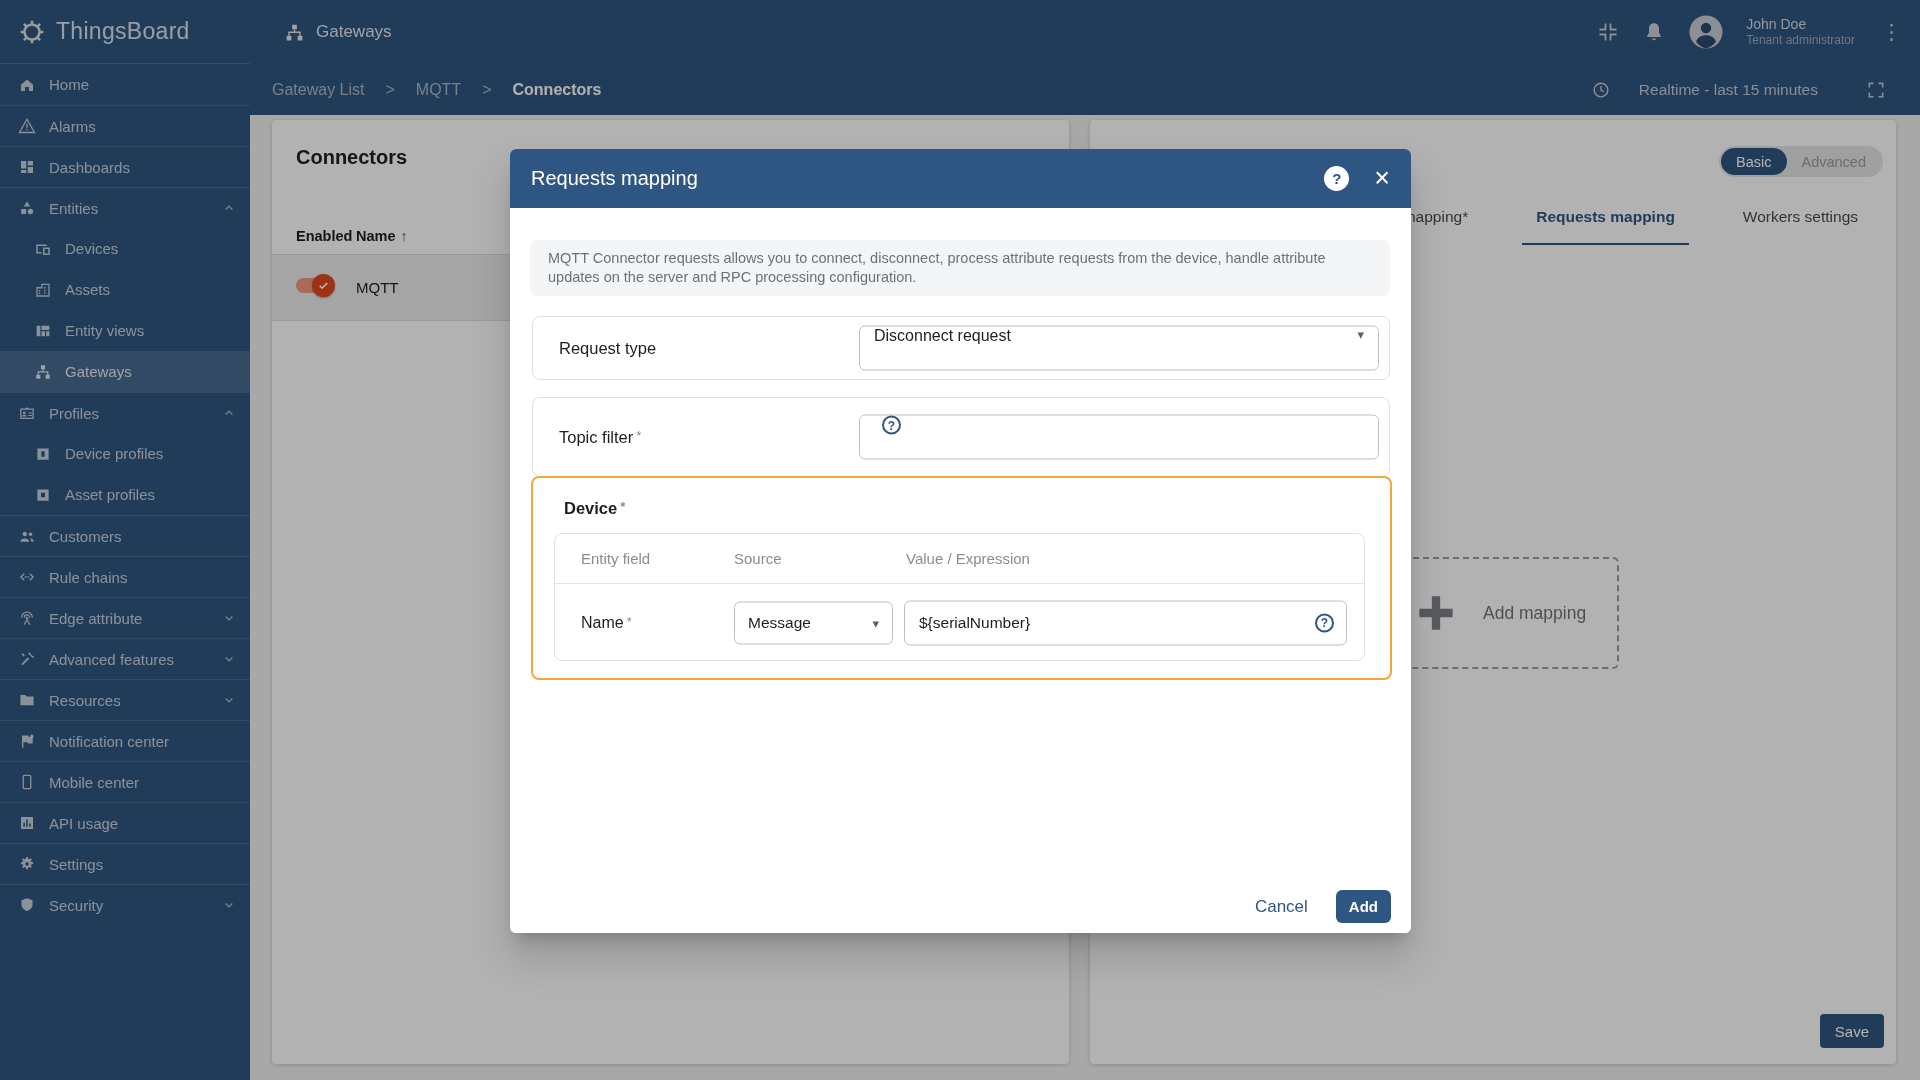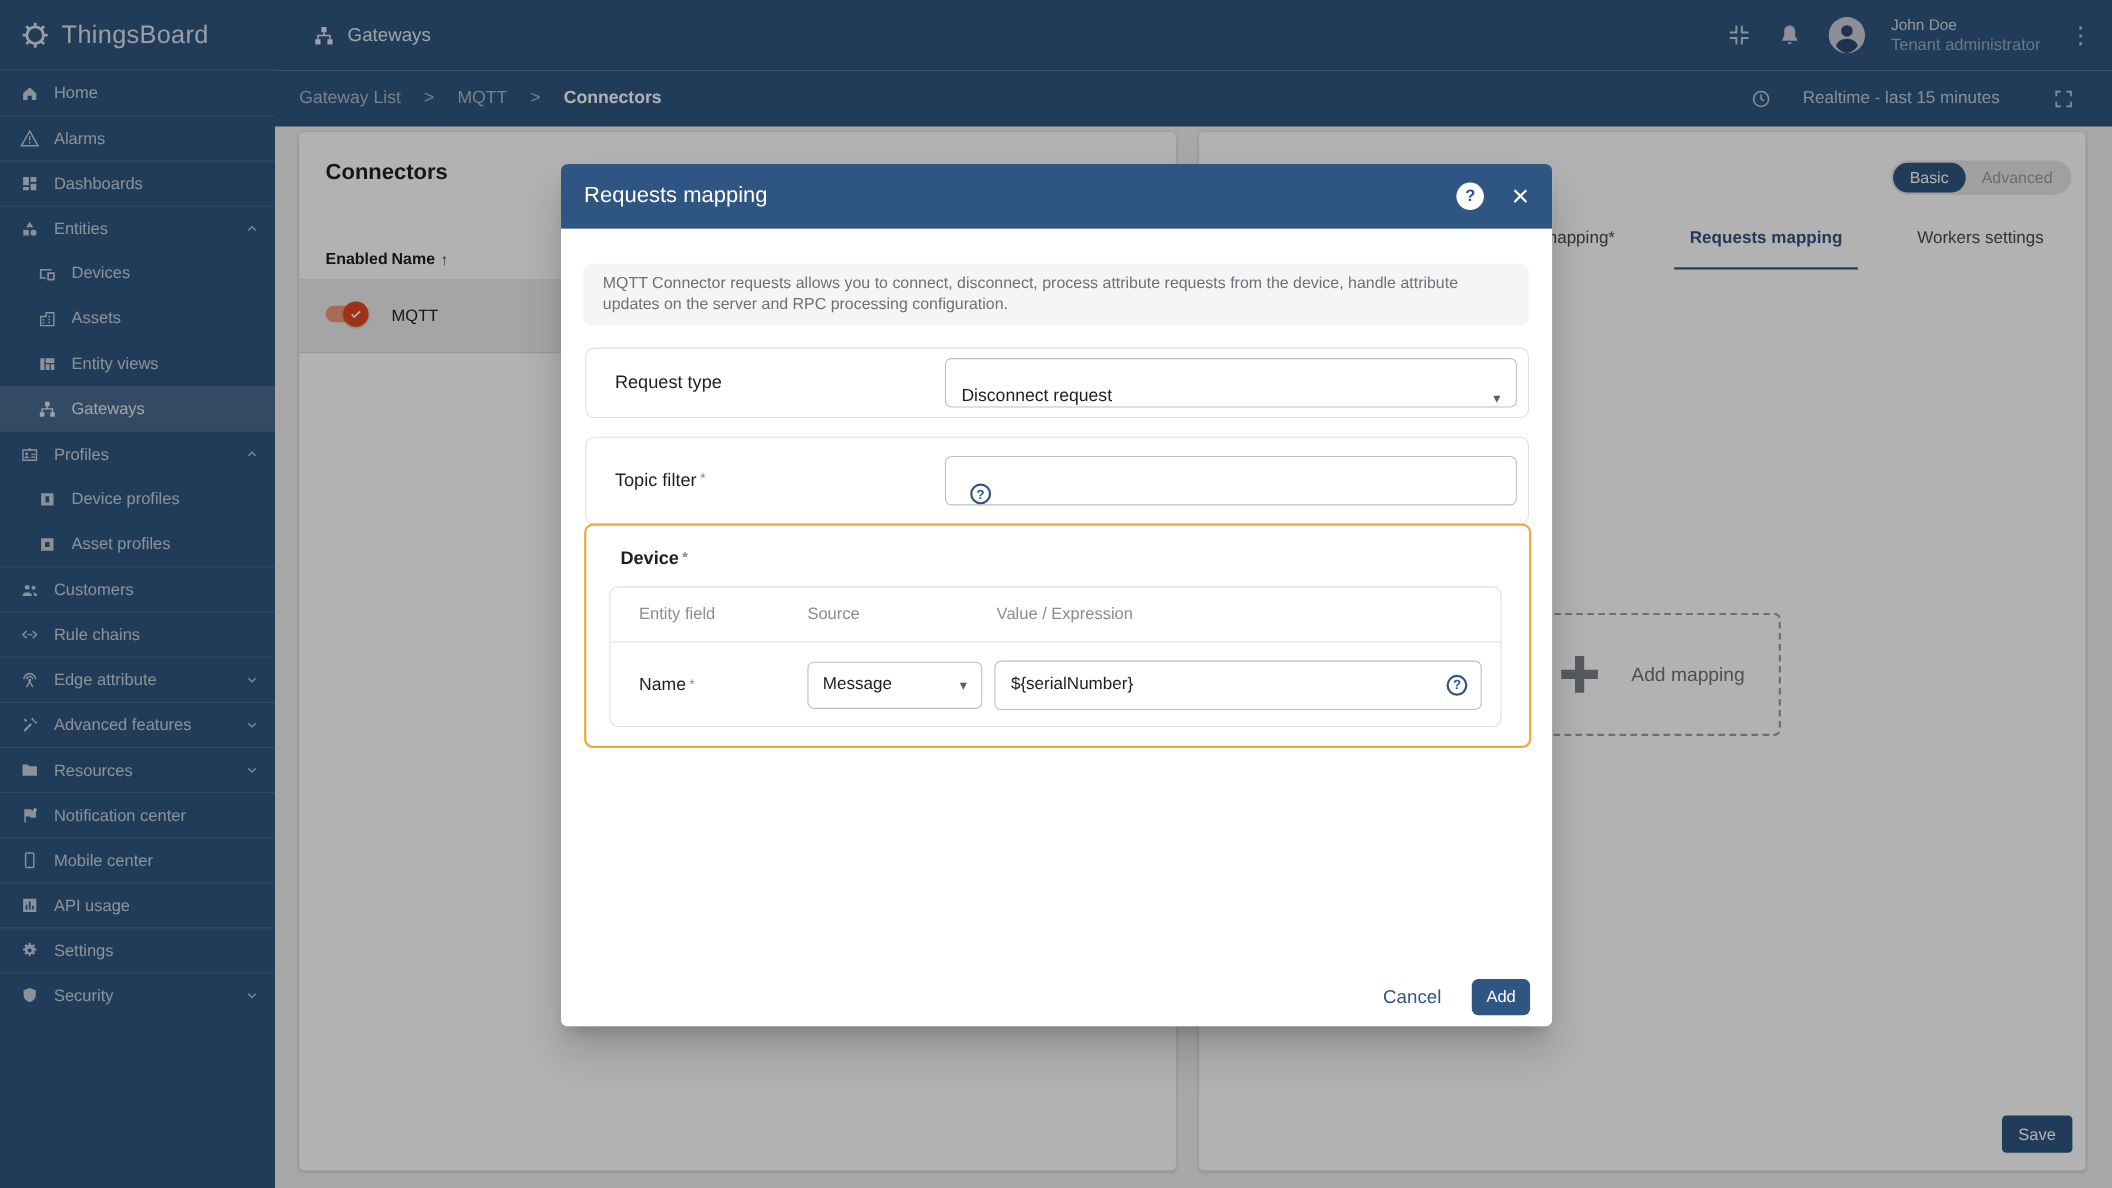--- a/index.html
+++ b/index.html
@@ -12,21 +12,21 @@
   }
   svg{display:block}
   
   .topbar{position:absolute;top:0;left:0;right:0;height:64px;background:var(--navy);z-index:1}
   .page-head{position:absolute;left:284px;top:0;height:64px;display:flex;align-items:center;gap:11px;color:#e3e8ef;font-size:17px;font-weight:500}
   .topbar-right{position:absolute;right:14px;top:0;height:64px;display:flex;align-items:center;gap:22px;color:#c7cfdc}
   .tb-icon{width:24px;height:24px;color:#c7cfdc;cursor:pointer}
   .avatar{width:36px;height:36px;border-radius:50%;overflow:hidden;cursor:pointer}
   .user-block{line-height:1.3;cursor:pointer}
   .user-name{font-size:14px;color:#d4dae4}
-  .user-role{font-size:15px;color:#9fabbe}
+  .user-role{font-size:12px;color:#9fabbe}
   .more-vert{font-size:21px;color:#c7cfdc;cursor:pointer;padding:0 4px}
   
   .sidebar{position:absolute;top:0;left:0;bottom:0;width:250px;background:var(--navy);z-index:2}
   .logo{height:64px;display:flex;align-items:center;padding-left:15px;gap:7px;color:#dde3eb;border-bottom:1px solid rgba(255,255,255,.15);cursor:pointer}
   .logo-text{font-size:23px;font-weight:500;letter-spacing:.3px}
   .nav-item{position:relative;height:41px;display:flex;align-items:center;gap:13px;padding-left:18px;color:rgba(255,255,255,.72);font-size:15px;cursor:pointer}
   .nav-item.sub{padding-left:34px}
   .nav-item.divider{border-top:1px solid rgba(255,255,255,.12)}
   .nav-item.selected{background:rgba(255,255,255,.13);color:rgba(255,255,255,.85)}
   .nav-ic{width:18px;height:18px;flex:none}
@@ -75,38 +75,38 @@
   .dialog-title{font-size:20px;font-weight:500}
   .dh-help{margin-left:auto;width:25px;height:25px;border-radius:50%;background:#fff;color:var(--navy2);font-weight:700;font-size:15px;display:flex;align-items:center;justify-content:center;cursor:pointer}
   .dh-close{margin-left:25px;font-size:27px;line-height:1;color:#fff;cursor:pointer}
   .dialog-body{position:relative;height:725px;background:#fff}
   .info{position:absolute;left:20px;right:21px;top:32px;min-height:54px;background:#f4f5f7;border-radius:8px;padding:9px 18px;font-size:14.5px;color:#6e7174;line-height:19px;display:flex;align-items:center}
   .row-box{position:absolute;left:22px;right:21px;border:1px solid #e0e0e0;border-radius:8px}
   .row-box.request{top:108px;height:64px}
   .row-box.topic{top:189px;height:80px}
   .row-label{position:absolute;left:26px;top:50%;transform:translateY(-50%);font-size:16.5px;color:#1e1e1e}
   .req-mark{color:#8a8a8a;font-size:.8em;vertical-align:top;margin-left:3px}
-  .control{position:absolute;left:326px;top:50%;transform:translateY(-50%);width:520px;height:45px;border:1px solid #bfbfbf;border-radius:6px;display:flex;align-items:flex-end;padding:0 14px;font-size:16px;color:#1e1e1e;background:#fff;cursor:pointer}
+  .control{position:absolute;left:326px;top:50%;transform:translateY(-50%);width:520px;height:45px;border:1px solid #bfbfbf;border-radius:6px;display:flex;align-items:flex-start;padding:0 14px;font-size:16px;color:#1e1e1e;background:#fff;cursor:pointer}
   .select-arrow{margin-left:auto;color:#5f5f5f;font-size:13px}
   .control input{border:none;outline:none;flex:1;font-size:16px;color:#1e1e1e;font-family:inherit;background:transparent}
   .field-help{flex:none;margin-left:8px;width:19px;height:19px;border-radius:50%;border:2px solid var(--navy2);color:var(--navy2);font-size:12px;font-weight:700;display:flex;align-items:center;justify-content:center;cursor:pointer}
   .device-box{position:absolute;left:21px;right:19px;top:268px;height:204px;border:2px solid var(--orange);border-radius:8px}
   .device-title{position:absolute;left:31px;top:21px;font-size:16.5px;font-weight:700;color:#1e1e1e}
   .device-inner{position:absolute;left:21px;right:25px;top:55px;height:128px;border:1px solid #e0e0e0;border-radius:8px}
   .di-header{height:50px;border-bottom:1px solid #e4e4e4;display:flex;align-items:center;padding-left:26px;color:#8c8c8c;font-size:15px}
   .dc1{width:153px}
   .dc2{width:172px}
   .di-row{position:relative;height:77px}
   .di-field{position:absolute;left:26px;top:50%;transform:translateY(-50%);font-size:16px;color:#1e1e1e}
   .src-select{position:absolute;left:179px;top:50%;transform:translateY(-50%);width:159px;height:43px;border:1px solid #bfbfbf;border-radius:6px;display:flex;align-items:center;padding:0 13px;font-size:15.5px;color:#1e1e1e;cursor:pointer}
   .val-field{position:absolute;left:349px;right:17px;top:50%;transform:translateY(-50%);height:45px;border:1px solid #bfbfbf;border-radius:6px;display:flex;align-items:center;padding:0 12px 0 14px}
   .val-field input{border:none;outline:none;flex:1;font-size:15.5px;color:#1e1e1e;font-family:inherit}
   .dialog-actions{position:absolute;right:20px;bottom:10px;display:flex;align-items:center;gap:28px}
   .btn-cancel{color:var(--navy2);font-size:17px;font-weight:500;background:none;border:none;cursor:pointer;font-family:inherit}
-  .btn-add{background:var(--navy2);color:#fff;height:33px;padding:0 13px;border:none;border-radius:6px;font-size:15px;font-weight:400;display:flex;align-items:center;cursor:pointer;font-family:inherit}
+  .btn-add{background:var(--navy2);color:#fff;height:33px;padding:0 13px;border:none;border-radius:6px;font-size:15px;font-weight:700;display:flex;align-items:center;cursor:pointer;font-family:inherit}
 </style>
 </head>
 <body>
 
 <div class="screen">
 
   <div class="topbar">
     <div class="page-head">
       <svg class="tb-icon" viewBox="0 0 24 24" fill="currentColor" style="color:#e3e8ef;width:21px;height:21px">
           <path d="M9.3 3h5.4v5.4H9.3zM3 15.6h5.4V21H3zM15.6 15.6H21V21h-5.4z"></path>

